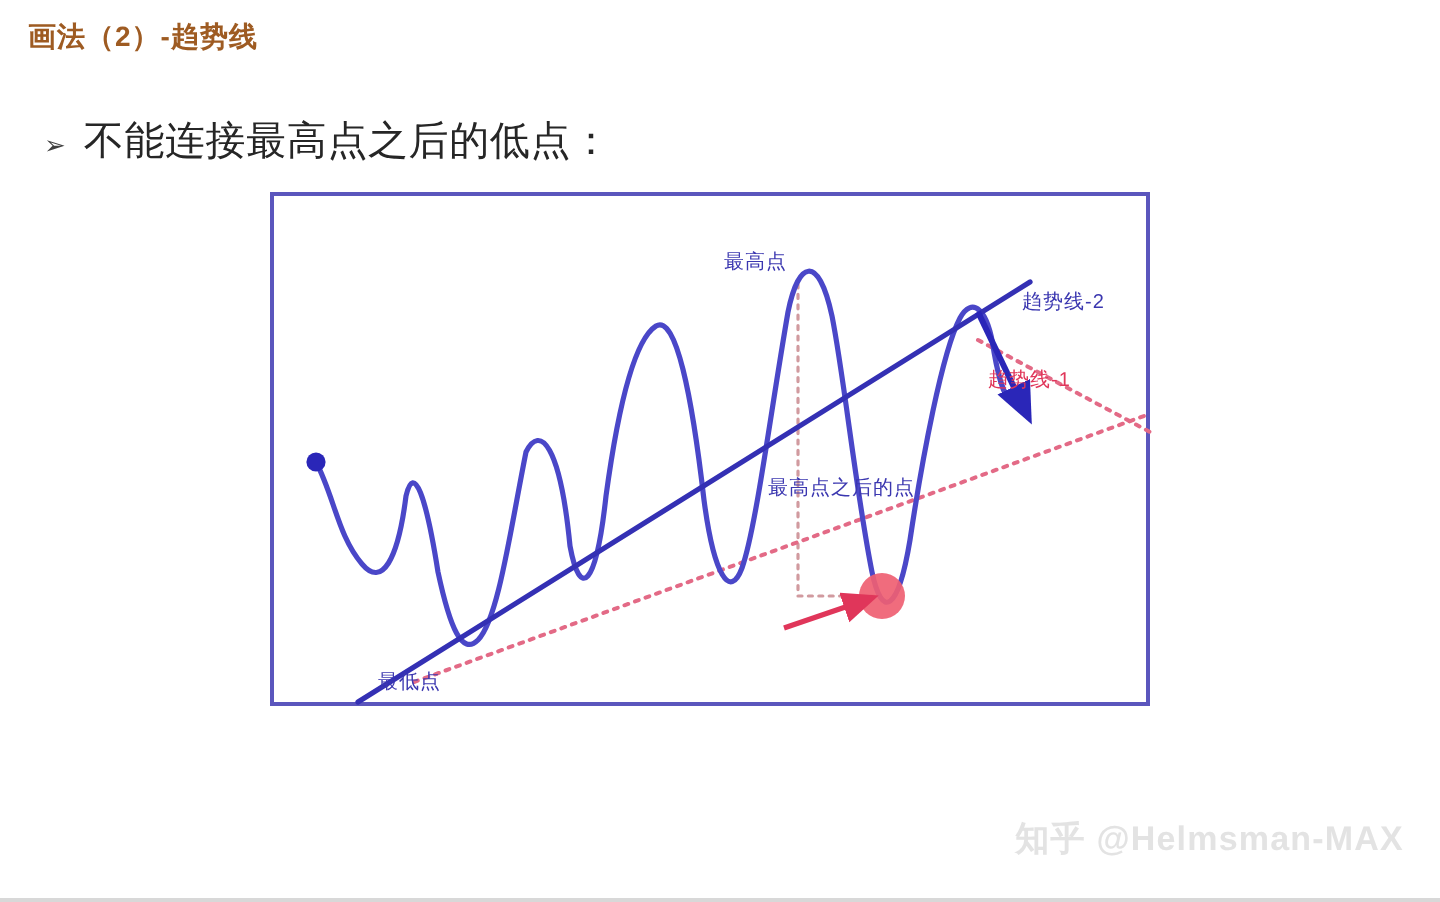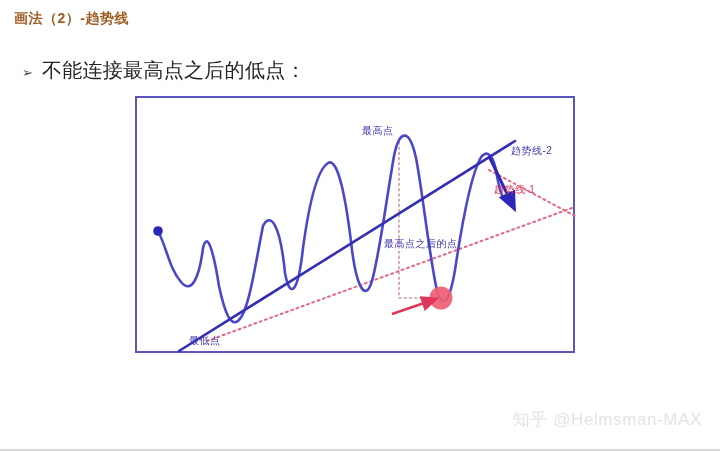--- a/index.html
+++ b/index.html
@@ -78,20 +78,21 @@
   #lbl-after-high   { left: 247px; top: 139px; }
   #lbl-lowest       { left: 52px;  top: 236px; }
   #watermark {
     position: absolute;
     right: 18px;
     top: 408px;
     font-size: 17px;
     color: #e3e3e3;
     letter-spacing: 0.6px;
     white-space: nowrap;
+    font-weight: bold;
   }
   #bottom-rule {
     position: absolute;
     left: 0;
     top: 449px;
     width: 720px;
     height: 2px;
     background: #d8d8d8;
   }
 </style>

